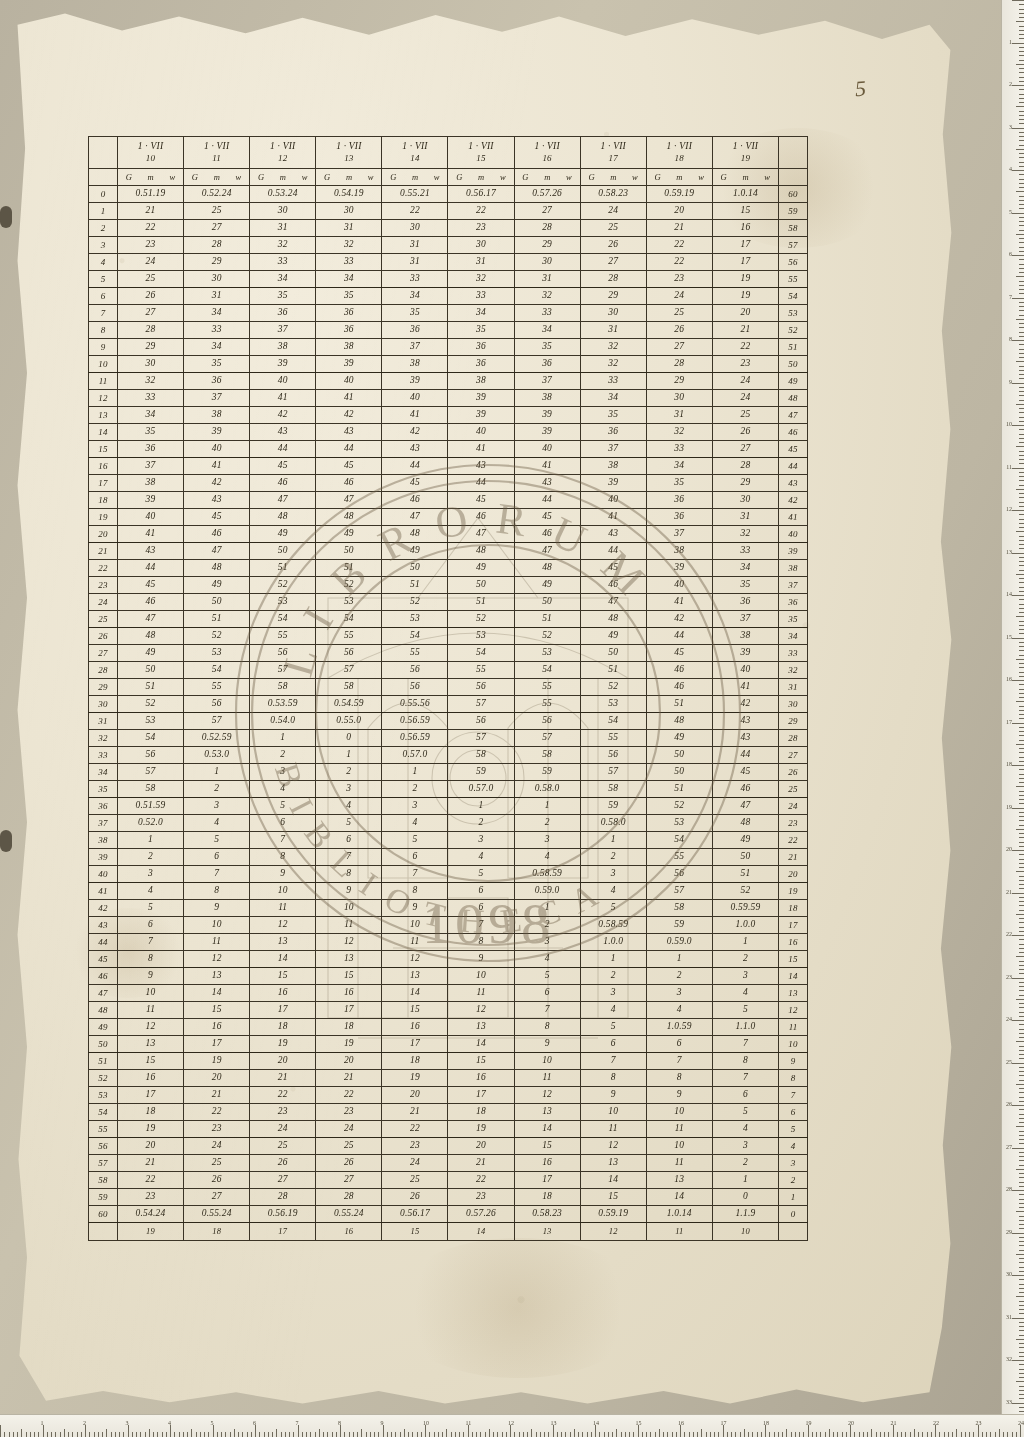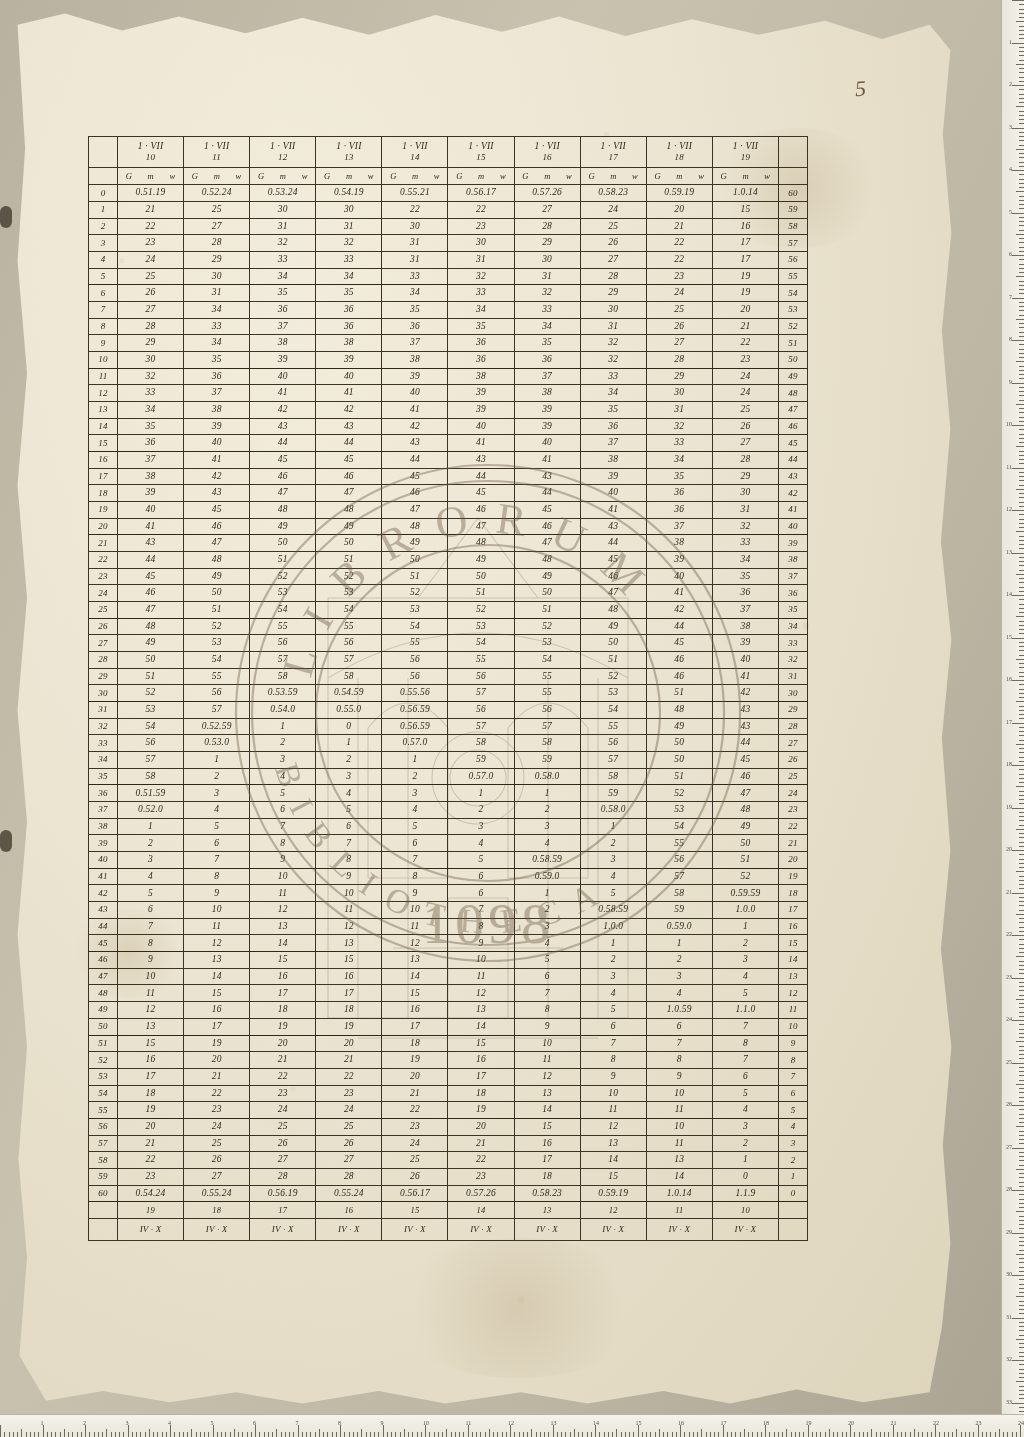--- a/index.html
+++ b/index.html
@@ -1142,34 +1142,20 @@
               <td class="sub">19</td>
               <td class="sub">18</td>
               <td class="sub">17</td>
               <td class="sub">16</td>
               <td class="sub">15</td>
               <td class="sub">14</td>
               <td class="sub">13</td>
               <td class="sub">12</td>
               <td class="sub">11</td>
               <td class="sub">10</td>
-              <td class="idx blank"></td>
-            </tr>
-            <tr>
-              <td class="idx blank"></td>
-              <td class="hdr2">IV · X</td>
-              <td class="hdr2">IV · X</td>
-              <td class="hdr2">IV · X</td>
-              <td class="hdr2">IV · X</td>
-              <td class="hdr2">IV · X</td>
-              <td class="hdr2">IV · X</td>
-              <td class="hdr2">IV · X</td>
-              <td class="hdr2">IV · X</td>
-              <td class="hdr2">IV · X</td>
-              <td class="hdr2">IV · X</td>
               <td class="idx blank"></td>
             </tr>
           </tbody>
         </table>
     </div>
 
     <div class="stamp">
       <svg viewBox="0 0 660 660" xmlns="http://www.w3.org/2000/svg">
         <defs>
           <path id="arcTop" d="M90,330 A240,240 0 0 1 570,330"></path>

